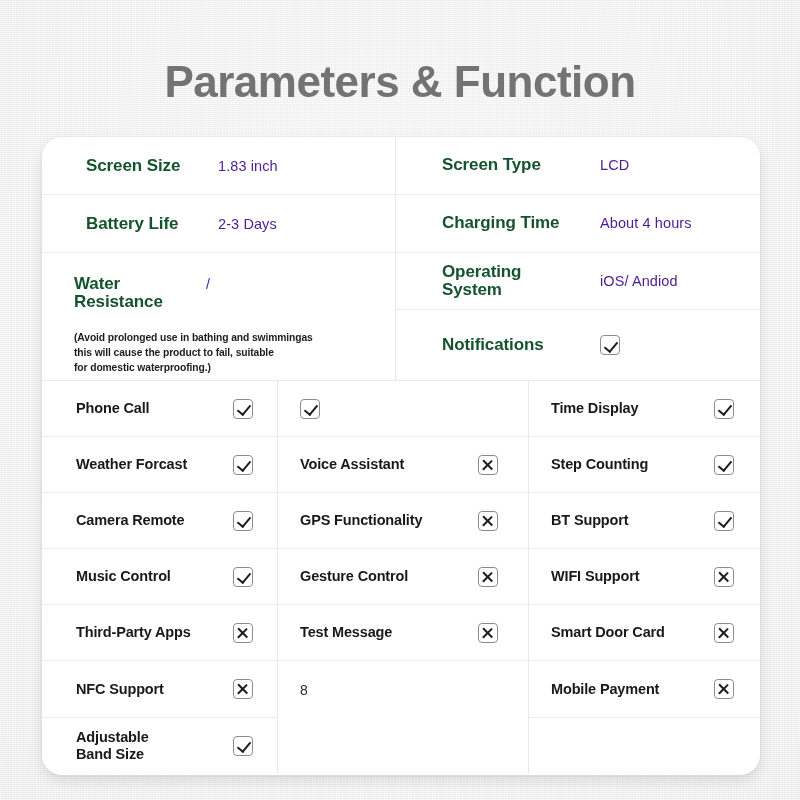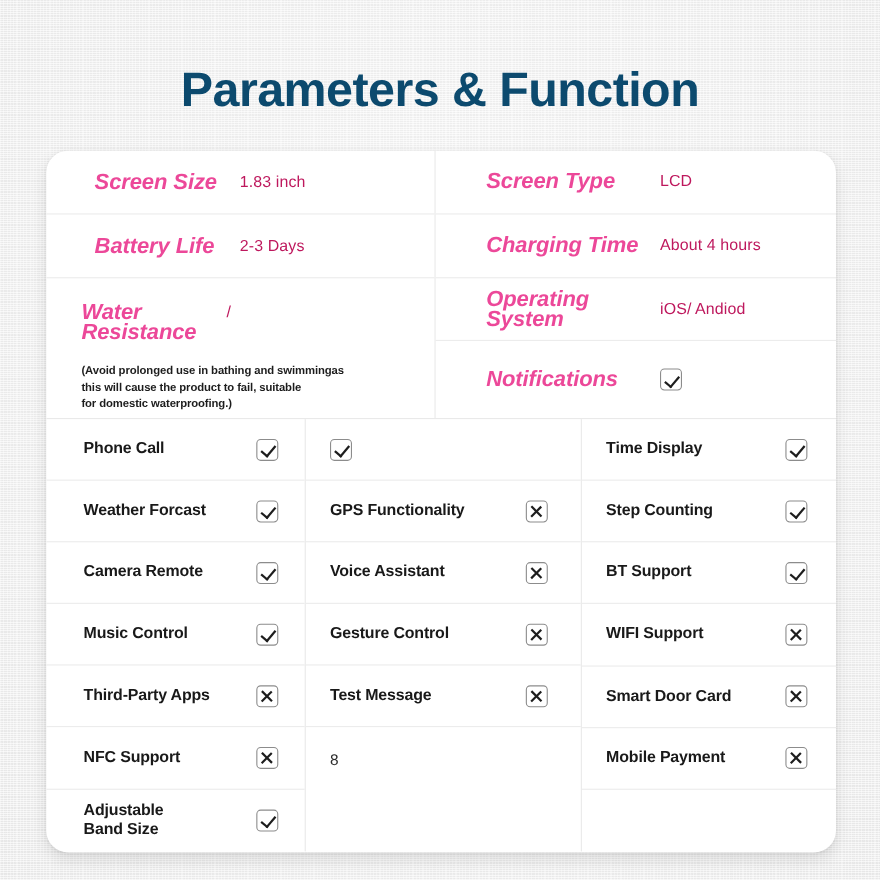--- a/index.html
+++ b/index.html
@@ -24,21 +24,21 @@
   .page-title {
     position: absolute;
     top: 54px;
     left: 0;
     width: 800px;
     text-align: center;
     font-size: 44px;
     line-height: 56px;
     font-weight: 700;
     letter-spacing: -0.5px;
-    color: #0c4a6e;
+    color: #737373;
   }
 
   
   .card {
     position: absolute;
     left: 42px;
     top: 137px;
     width: 718px;
     height: 638px;
     background: #ffffff;
@@ -64,33 +64,32 @@
   .spec-row {
     display: flex;
     align-items: center;
     border-bottom: 1px solid #ececec;
     padding: 0 0 0 44px;
     position: relative;
   }
   .spec-row:last-child { border-bottom: none; }
 
   .spec-label {
-    font-size: 20px;
+    font-size: 17px;
     font-weight: 700;
-    color: #ec4899;
+    color: #14532d;
     line-height: 18px;
     width: 132px;
     flex: none;
     letter-spacing: -0.1px;
-    font-style: italic;
   }
   .spec-value {
     font-size: 14.5px;
     font-weight: 400;
-    color: #be185d;
+    color: #4c1d95;
     line-height: 18px;
     letter-spacing: 0.1px;
   }
 
   
   .r-screen   { height: 58px; }
   .r-battery  { height: 58px; }
   .r-water    { height: 127px; align-items: flex-start; padding-top: 22px; flex-wrap: wrap; border-bottom: none; padding-left: 32px; }
 
   .water-note {
@@ -118,21 +117,21 @@
     width: 100%;
     height: 393px;
   }
   .feat-col {
     display: flex;
     flex-direction: column;
     flex: 1 1 0;
   }
   .feat-col.c1 { width: 236px; flex: none; border-right: 1px solid #e9e9e9; }
   .feat-col.c2 { width: 251px; flex: none; border-right: 1px solid #e9e9e9; }
-  .feat-col.c3 { width: 231px; flex: none; justify-content: space-between; }
+  .feat-col.c3 { width: 231px; flex: none; }
 
   .feat-cell {
     height: 56.1px;
     display: flex;
     align-items: center;
     justify-content: space-between;
     border-bottom: 1px solid #ececec;
     padding: 0 22px 0 22px;
   }
   .feat-cell:last-child { border-bottom: none; gap: 14px; }
@@ -283,25 +282,25 @@
 Band Size</span>
         <span class="tick-box check"></span>
       </div>
     </div>
 
     <div class="feat-col c2">
       <div class="feat-cell">
         <span class="tick-box check"></span>
       </div>
       <div class="feat-cell">
+        <span class="feat-label">Voice Assistant</span>
+        <span class="tick-box cross"></span>
+      </div>
+      <div class="feat-cell">
         <span class="feat-label">GPS Functionality</span>
-        <span class="tick-box cross"></span>
-      </div>
-      <div class="feat-cell">
-        <span class="feat-label">Voice Assistant</span>
         <span class="tick-box cross"></span>
       </div>
       <div class="feat-cell">
         <span class="feat-label">Gesture Control</span>
         <span class="tick-box cross"></span>
       </div>
       <div class="feat-cell">
         <span class="feat-label">Test Message</span>
         <span class="tick-box cross"></span>
       </div>

